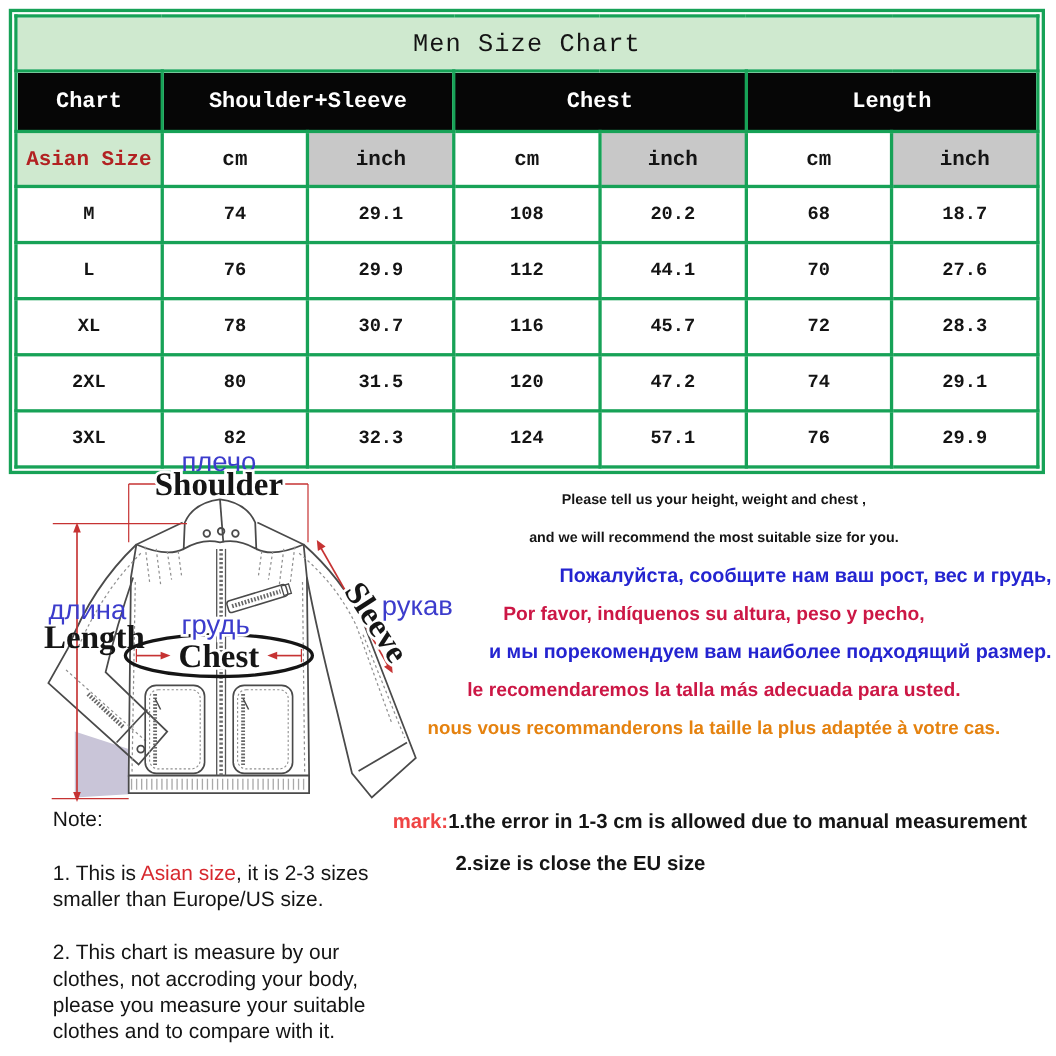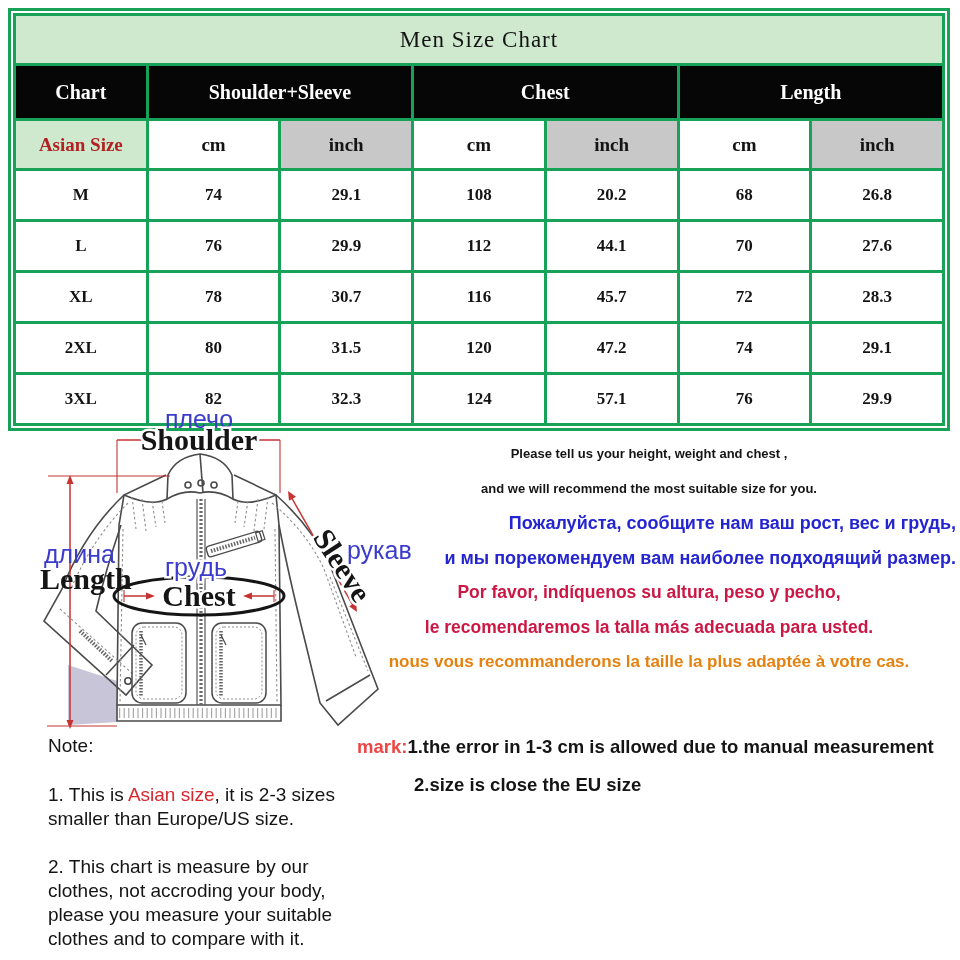--- a/index.html
+++ b/index.html
@@ -3,21 +3,21 @@
 <meta charset="utf-8">
 <style>
   html,body{margin:0;padding:0;}
   body{width:960px;height:960px;background:#fff;position:relative;overflow:hidden;
        font-family:"Liberation Sans",sans-serif;}
 
   
   .chart-box{position:absolute;left:8px;top:8px;width:932px;border:3px solid #17a257;
              padding:2px;background:#fff;}
   .chart-box table{border-collapse:collapse;width:100%;table-layout:fixed;
-                   font-family:Liberation Serif, serif;border-radius:27px;}
+                   font-family:Liberation Mono, monospace;border-radius:27px;}
   .chart-box td{border:3px solid #17a257;text-align:center;vertical-align:middle;
                 overflow:hidden;white-space:nowrap;}
   .title-row td{background:#cfe9cf;color:#141414;font-size:23px;height:45px;letter-spacing:1px;}
   .head-row td{background:#060606;color:#fff;font-size:20px;font-weight:bold;height:50px;}
   .sub-row td{height:45px;font-size:19px;font-weight:bold;color:#141414;background:#fff;}
   .asian-cell{background:#cfe9cf !important;color:#b22222 !important;font-size:20px;}
   .inch-cell{background:#c8c8c8 !important;}
   .data-row td{height:46px;font-size:17px;font-weight:bold;color:#141414;background:#fff;}
 
   
@@ -80,21 +80,21 @@
       <td>cm</td>
       <td class="inch-cell">inch</td>
     </tr>
     <tr class="data-row">
       <td>M</td>
       <td>74</td>
       <td>29.1</td>
       <td>108</td>
       <td>20.2</td>
       <td>68</td>
-      <td>26.8</td>
+      <td>18.7</td>
     </tr>
     <tr class="data-row">
       <td>L</td>
       <td>76</td>
       <td>29.9</td>
       <td>112</td>
       <td>44.1</td>
       <td>70</td>
       <td>27.6</td>
     </tr>
@@ -227,22 +227,22 @@
   <text x="196" y="163" text-anchor="middle" class="lbl-ru halo">грудь</text>
   <text x="199" y="193" text-anchor="middle" class="lbl-en halo" font-size="31">Chest</text>
   <text transform="translate(334,158) rotate(57)" text-anchor="middle" class="lbl-en halo">Sleeve</text>
   <text x="347" y="146" class="lbl-ru">рукав</text>
 </svg>
 
 <div class="info">
   <div class="info-line lang-en">Please tell us your height, weight and chest ,</div>
   <div class="info-line lang-en">and we will recommend the most suitable size for you.</div>
   <div class="info-line lang-ru">Пожалуйста, сообщите нам ваш рост, вес и грудь,</div>
+  <div class="info-line lang-es">Por favor, indíquenos su altura, peso y pecho,</div>
   <div class="info-line lang-ru">и мы порекомендуем вам наиболее подходящий размер.</div>
-  <div class="info-line lang-es">Por favor, indíquenos su altura, peso y pecho,</div>
   <div class="info-line lang-es">le recomendaremos la talla más adecuada para usted.</div>
   <div class="info-line lang-fr">nous vous recommanderons la taille la plus adaptée à votre cas.</div>
 </div>
 
 <div class="mark">
   <div><span class="mark-label">mark:</span><span>1.the error in 1-3 cm is allowed due to manual measurement</span></div>
   <div class="mark-line2">2.size is close the EU size</div>
 </div>
 
 <div class="note">

